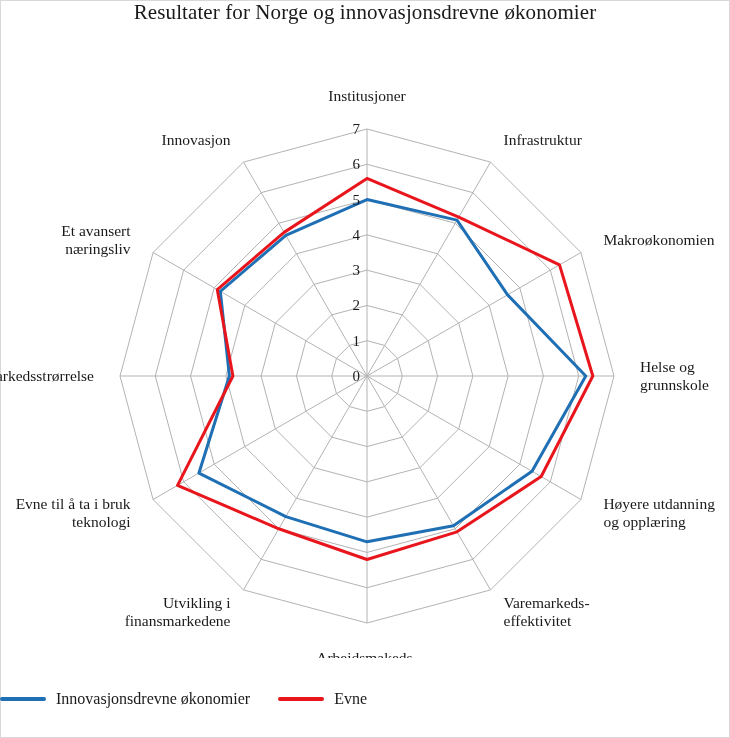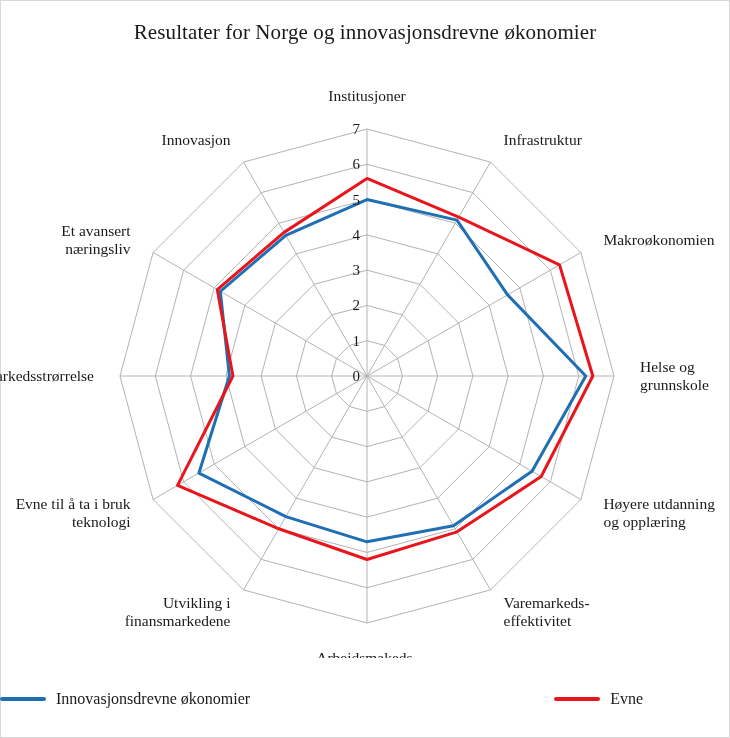--- a/index.html
+++ b/index.html
@@ -19,21 +19,21 @@
     position: absolute;
     left: 0; top: 0;
     width: 730px;
     height: 738px;
     border: 1px solid #d8d8d8;
     box-sizing: border-box;
   }
   #chart-title {
     position: absolute;
     left: 0;
-    top: 20px;
+    top: 0;
     width: 730px;
     text-align: center;
     font-size: 21px;
     font-family: "Liberation Serif", serif;
     color: #1a1a1a;
     letter-spacing: 0.1px;
   }
   #plot {
     position: absolute;
     left: 0;
@@ -66,21 +66,21 @@
     font-family: "Liberation Serif", serif;
     font-size: 15.5px;
     fill: #1a1a1a;
   }
   #legend {
     position: absolute;
     left: 0;
     top: 690px;
     width: 643px;
     display: flex;
-    justify-content: space-between;
+    justify-content: flex-start;
     align-items: center;
     gap: 28px;
   }
   .legend-item {
     display: flex;
     align-items: center;
     gap: 10px;
   }
   .legend-swatch {
     display: inline-block;

